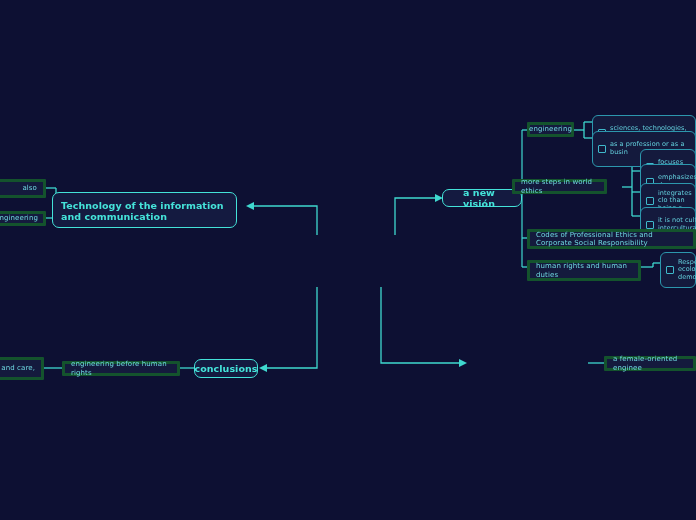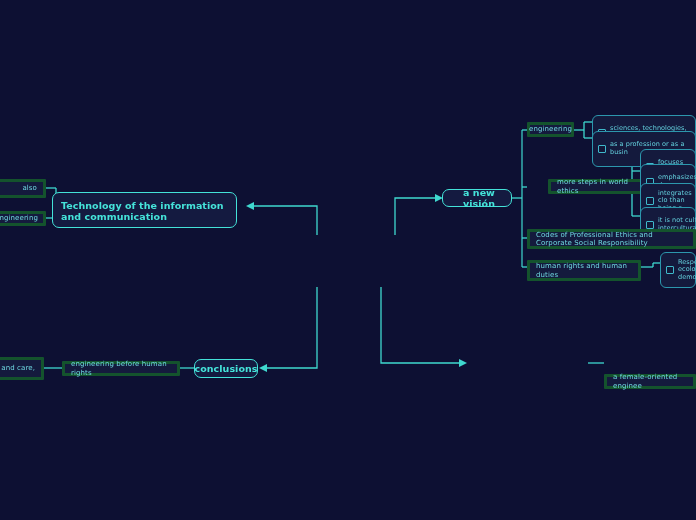--- a/index.html
+++ b/index.html
@@ -148,39 +148,39 @@
     <g fill="#3fd9d0" stroke="none">
 
       <polygon points="443,198 435,194 435,202"></polygon>
       <polygon points="467,363 459,359 459,367"></polygon>
       <polygon points="246,206 254,202 254,210"></polygon>
       <polygon points="259,368 267,364 267,372"></polygon>
     </g>
   </svg>
 
 
-  <div class="node lvl1" style="left:442px; top:189px; width:70px; height:18px; justify-content:center;padding-left:20px;">
+  <div class="node lvl1" style="left:442px; top:189px; width:80px; height:18px; justify-content:center;padding-left:20px;">
     <span class="txt">a new visión</span>
   </div>
 
   <div class="node lvl2" style="left:527px; top:122px; width:47px; height:15px; justify-content:center;">
     <span class="txt">engineering</span>
   </div>
 
   <div class="node lvl3" style="left:592px; top:115px; width:104px; height:14px;">
     <span class="cbox"></span>
     <span class="txt">sciences, technologies, arts</span>
   </div>
 
   <div class="node lvl3" style="left:592px; top:131px; width:104px; height:24px;">
     <span class="cbox"></span>
     <span class="txt">as a profession or as a busin</span>
   </div>
 
-  <div class="node lvl2" style="left:548px; top:179px; width:95px; height:15px; justify-content:center;">
+  <div class="node lvl2" style="left:512px; top:179px; width:95px; height:15px; justify-content:center;">
     <span class="txt">more steps in world ethics</span>
   </div>
 
   <div class="node lvl3" style="left:640px; top:149px; width:56px; height:14px;">
     <span class="cbox"></span>
     <span class="txt">focuses more</span>
   </div>
 
   <div class="node lvl3" style="left:640px; top:164px; width:56px; height:14px;">
     <span class="cbox"></span>
@@ -204,21 +204,21 @@
   <div class="node lvl2" style="left:527px; top:260px; width:114px; height:21px; justify-content:center;">
     <span class="txt">human rights and human duties</span>
   </div>
 
   <div class="node lvl3 wrap" style="left:660px; top:252px; width:36px; height:26px;">
     <span class="cbox"></span>
     <span class="txt">Respect ecologic democr</span>
   </div>
 
 
-  <div class="node lvl2" style="left:604px; top:356px; width:92px; height:15px;margin-top:18px;">
+  <div class="node lvl2" style="left:604px; top:356px; width:92px; height:15px;">
     <span class="txt">a female-oriented enginee</span>
   </div>
 
   <div class="node lvl1 wrap" style="left:52px; top:192px; width:185px; height:36px;align-items:flex-end;">
     <span class="txt">Technology of the information and communication</span>
   </div>
 
   <div class="node lvl2" style="left:-34px; top:179px; width:80px; height:19px; justify-content:flex-end; padding-right:6px;">
     <span class="txt">also</span>
   </div>

